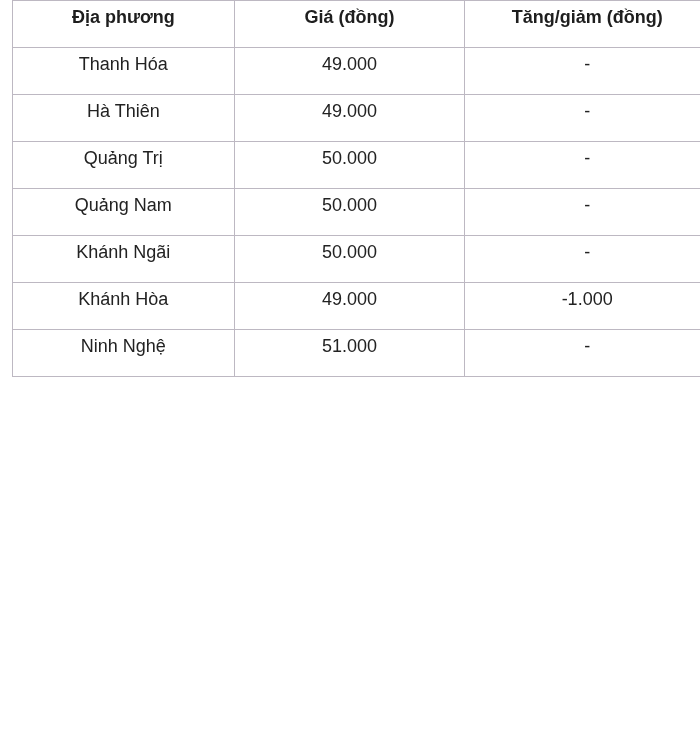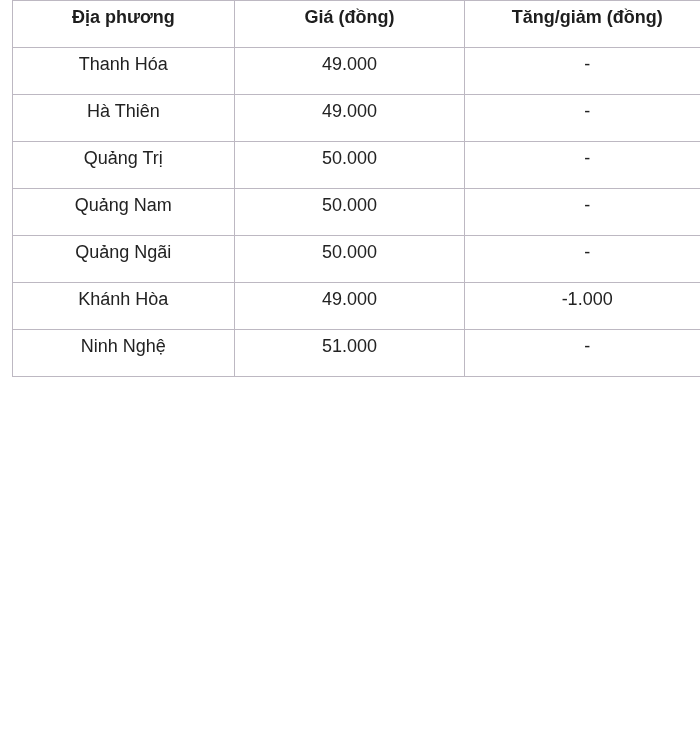--- a/index.html
+++ b/index.html
@@ -62,21 +62,21 @@
       <td>Quảng Trị</td>
       <td>50.000</td>
       <td>-</td>
     </tr>
     <tr>
       <td>Quảng Nam</td>
       <td>50.000</td>
       <td>-</td>
     </tr>
     <tr>
-      <td>Quảng Ngãi</td>
+      <td>Khánh Ngãi</td>
       <td>50.000</td>
       <td>-</td>
     </tr>
     <tr>
       <td>Khánh Hòa</td>
       <td>49.000</td>
       <td>-1.000</td>
     </tr>
     <tr>
       <td>Ninh Nghệ</td>

